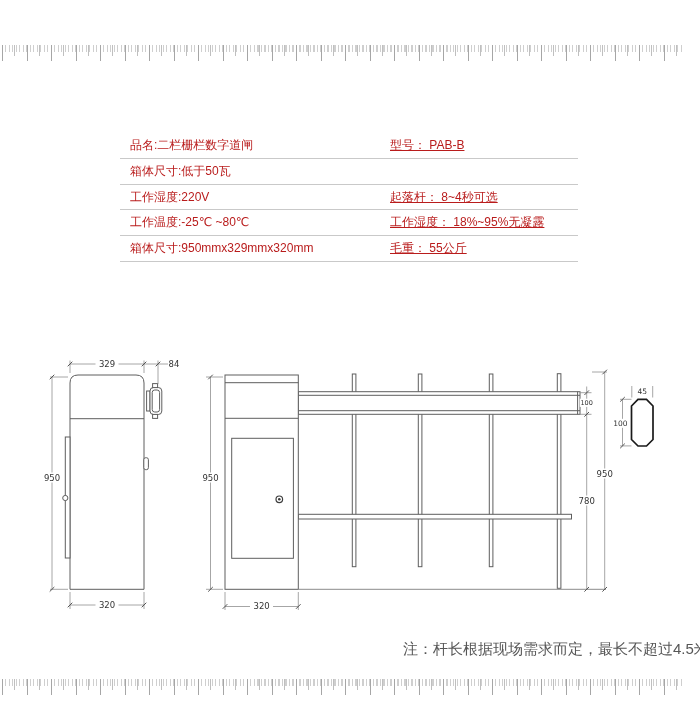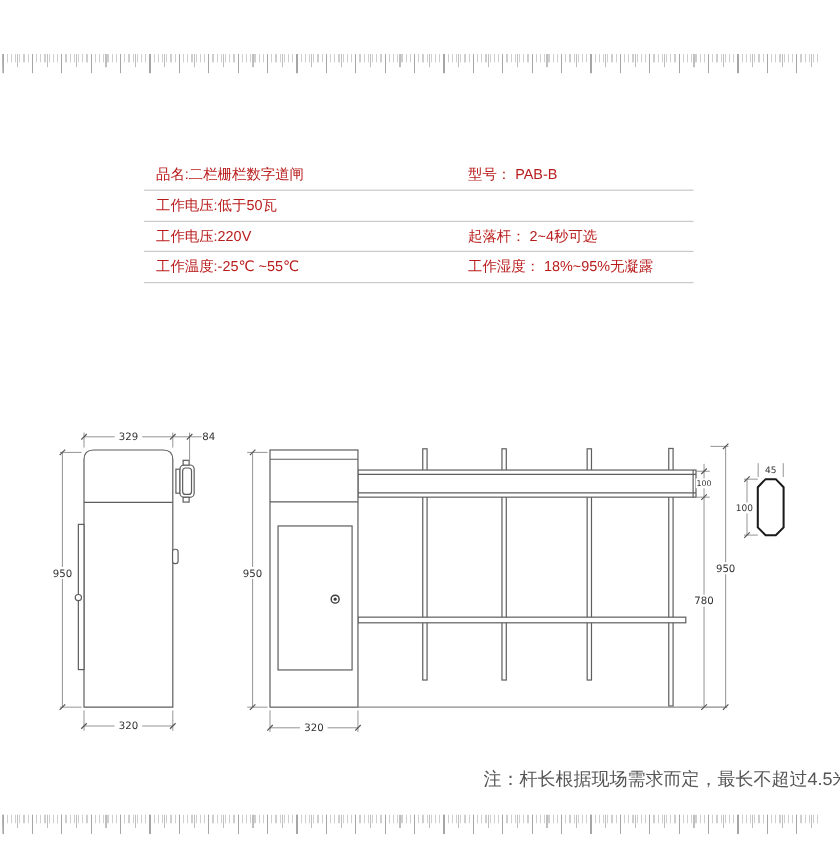--- a/index.html
+++ b/index.html
@@ -12,21 +12,21 @@
       repeating-linear-gradient(90deg,#a6a6a6 0 1px,transparent 1px 24.5px) 0 0/100% 16px no-repeat,
       repeating-linear-gradient(90deg,#bfbfbf 0 1px,transparent 1px 12.25px) 0 0/100% 11px no-repeat,
       repeating-linear-gradient(90deg,#cfcfcf 0 1px,transparent 1px 3.5px) 0 0/100% 7px no-repeat;}
   .ruler.top{top:45px;}
   .ruler.bottom{top:679px;}
 
   
   .spec{position:absolute;left:120px;top:133px;width:458px;font-size:12px;color:#b91c1c;}
   .spec .row{display:flex;height:24.8px;line-height:24.8px;border-bottom:1px solid #c9c9c9;}
   .spec .cl{width:270px;padding-left:10px;box-sizing:border-box;white-space:nowrap;overflow:hidden;}
-  .spec .cr{flex:1;white-space:nowrap;overflow:hidden;}
+  .spec .cr{flex:1;white-space:nowrap;overflow:hidden;text-decoration:underline;}
 
   
   .note{position:absolute;left:403px;top:640px;font-size:15px;color:#565656;white-space:nowrap;}
 
   
   .draw{position:absolute;left:0;top:355px;}
   .o{fill:#ffffff;stroke:#5e5e5e;stroke-width:1;}
   .l{fill:none;stroke:#5e5e5e;stroke-width:1;}
   .g{fill:none;stroke:#8b8b8b;stroke-width:1;}
   .d{fill:none;stroke:#8f8f8f;stroke-width:0.8;}
@@ -44,29 +44,33 @@
 
   <div class="ruler top"></div>
   <div class="ruler bottom"></div>
 
   <div class="spec">
     <div class="row">
       <div class="cl">品名:二栏栅栏数字道闸</div>
       <div class="cr">型号： PAB-B</div>
     </div>
     <div class="row">
-      <div class="cl">工作电压:低于50瓦</div>
+      <div class="cl">箱体尺寸:低于50瓦</div>
     </div>
     <div class="row">
-      <div class="cl">工作电压:220V</div>
-      <div class="cr">起落杆： 2~4秒可选</div>
+      <div class="cl">工作湿度:220V</div>
+      <div class="cr">起落杆： 8~4秒可选</div>
     </div>
     <div class="row">
-      <div class="cl">工作温度:-25℃ ~55℃</div>
+      <div class="cl">工作温度:-25℃ ~80℃</div>
       <div class="cr">工作湿度： 18%~95%无凝露</div>
+    </div>
+    <div class="row">
+      <div class="cl">箱体尺寸:950mmx329mmx320mm</div>
+      <div class="cr">毛重： 55公斤</div>
     </div>
   </div>
 
   <svg class="draw" width="700" height="268" viewBox="0 355 700 268">
 
     <g>
 
       <path class="l" d="M70 589.3 L70 383 Q70 375 78 375 L136 375 Q144 375 144 383 L144 589.3 Z"></path>
       <path class="l" d="M70 418.7 L144 418.7"></path>
 

